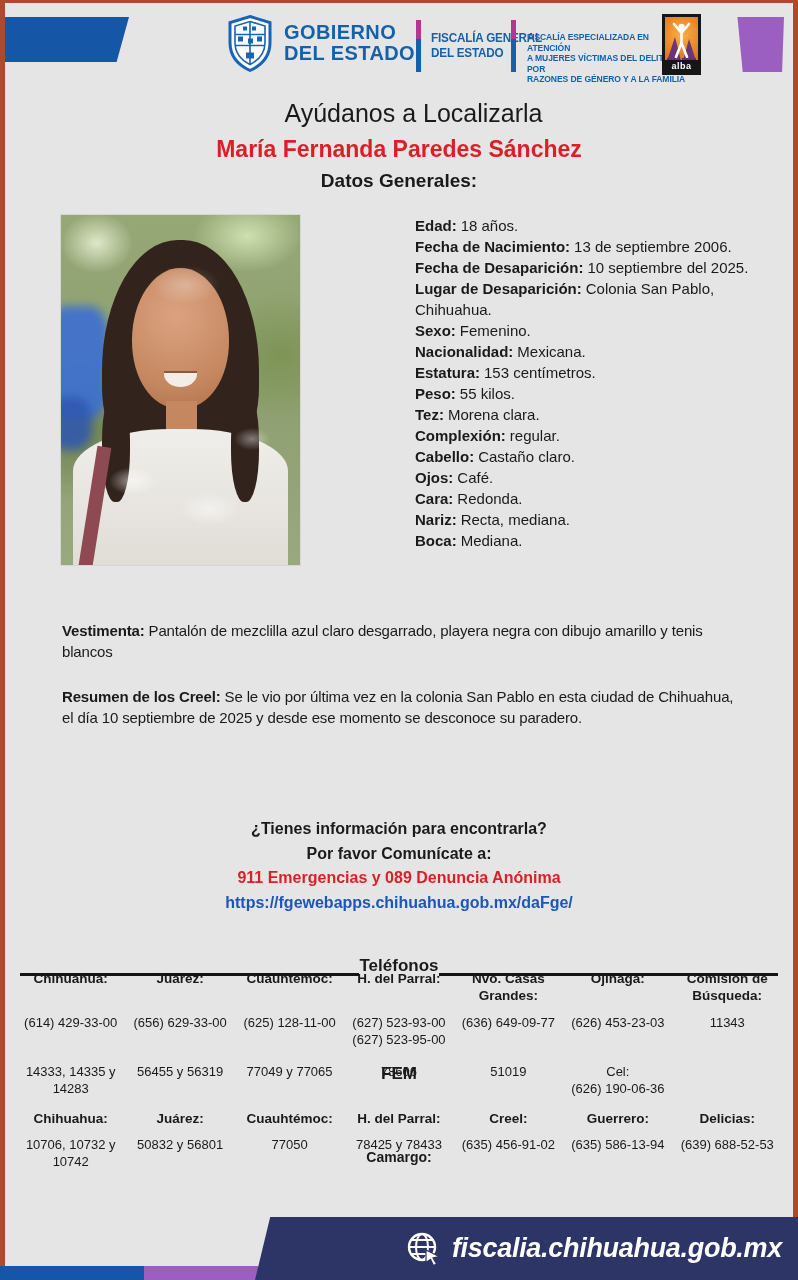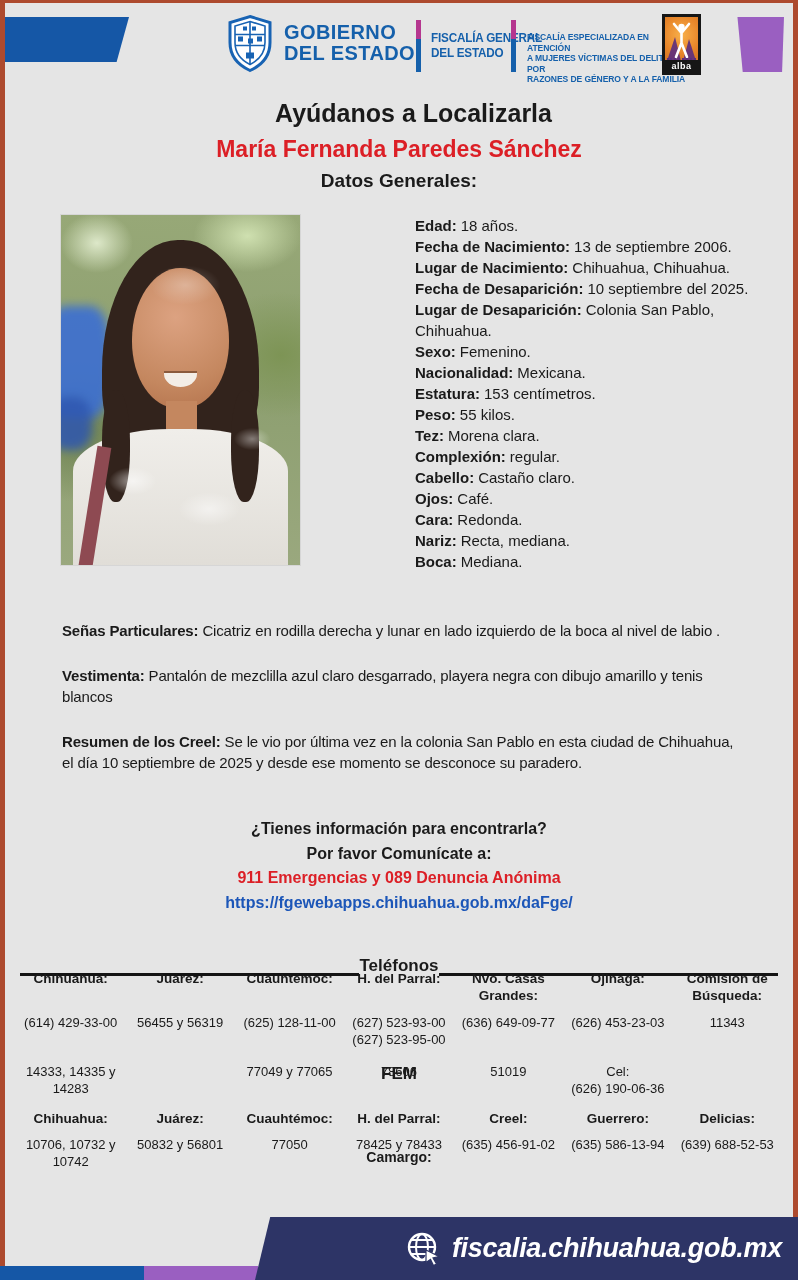--- a/index.html
+++ b/index.html
@@ -35,21 +35,21 @@
         overflow:hidden;}
   .alba svg{position:absolute;left:0;top:0;}
   .alba .strip{position:absolute;left:0;bottom:0;width:100%;height:12px;background:#161616;
         color:#fff;font-weight:bold;font-size:9px;line-height:12px;text-align:center;
         letter-spacing:.5px;}
   .alba .dots{position:absolute;left:2px;bottom:12px;width:29px;border-top:2px dotted #5b2d7e;}
   .h-purple{left:736px;top:17px;width:48px;height:55px;background:var(--purple);
         clip-path:polygon(3% 0,100% 0,96% 100%,14% 100%);z-index:2;}
 
   
-  .t-main{left:0;top:99px;width:100%;text-align:center;font-weight:bold;font-size:25px;padding-left:29px;}
+  .t-main{left:0;top:99px;width:100%;text-align:center;font-weight:normal;font-size:25px;padding-left:29px;}
   .t-name{left:0;top:136px;width:100%;text-align:center;font-weight:bold;font-size:23px;color:var(--red);}
   .t-section{left:0;top:170px;width:100%;text-align:center;font-weight:bold;font-size:19px;}
 
   
   .photo{left:60px;top:214px;width:241px;height:352px;border:1px solid #d6d6d6;overflow:hidden;
     background:
       radial-gradient(60px 50px at 15% 8%, #dde8c9 0%, transparent 60%),
       radial-gradient(90px 60px at 78% 6%, #cfe0b0 0%, transparent 60%),
       radial-gradient(110px 90px at 92% 40%, #7d9455 0%, transparent 70%),
       radial-gradient(120px 100px at 8% 62%, #6d8150 0%, transparent 70%),
@@ -182,38 +182,36 @@
     <div class="ph-top"></div>
     <div class="ph-lock-l"></div>
     <div class="ph-lock-r"></div>
     <div class="ph-strap"></div>
     <div class="ph-light"></div>
   </div>
 
   <div class="abs details">
     <div class="detail"><b>Edad:</b><span>18 años.</span></div>
     <div class="detail"><b>Fecha de Nacimiento:</b><span>13 de septiembre 2006.</span></div>
-    <div class="detail"><b>Lugar de Nacimiento:</b><span>Chihuahua, Chihuahua.</span></div>
     <div class="detail"><b>Fecha de Desaparición:</b><span>10 septiembre del 2025.</span></div>
     <div class="detail"><b>Lugar de Desaparición:</b><span>Colonia San Pablo, Chihuahua.</span></div>
     <div class="detail"><b>Sexo:</b><span>Femenino.</span></div>
     <div class="detail"><b>Nacionalidad:</b><span>Mexicana.</span></div>
     <div class="detail"><b>Estatura:</b><span>153 centímetros.</span></div>
     <div class="detail"><b>Peso:</b><span>55 kilos.</span></div>
     <div class="detail"><b>Tez:</b><span>Morena clara.</span></div>
     <div class="detail"><b>Complexión:</b><span>regular.</span></div>
     <div class="detail"><b>Cabello:</b><span>Castaño claro.</span></div>
     <div class="detail"><b>Ojos:</b><span>Café.</span></div>
     <div class="detail"><b>Cara:</b><span>Redonda.</span></div>
     <div class="detail"><b>Nariz:</b><span>Recta, mediana.</span></div>
     <div class="detail"><b>Boca:</b><span>Mediana.</span></div>
   </div>
 
   <div class="abs paras">
-    <p><b>Señas Particulares:</b><span>Cicatriz en rodilla derecha y lunar en lado izquierdo de la boca al nivel de labio .</span></p>
     <p><b>Vestimenta:</b><span>Pantalón de mezclilla azul claro desgarrado, playera negra con dibujo amarillo y tenis blancos</span></p>
     <p><b>Resumen de los Creel:</b><span>Se le vio por última vez en la colonia San Pablo  en esta ciudad de Chihuahua, el día 10 septiembre  de 2025 y desde ese momento se desconoce su paradero.</span></p>
   </div>
 
   <div class="abs contact">
     <div>¿Tienes información para encontrarla?</div>
     <div>Por favor Comunícate a:</div>
     <div class="red">911 Emergencias y 089 Denuncia Anónima</div>
     <div class="link">https://fgewebapps.chihuahua.gob.mx/daFge/</div>
   </div>
@@ -226,20 +224,21 @@
 
   <div class="abs ptable t1">
     <div class="pcol">
       <div class="phead">Chihuahua:</div>
       <div class="pval r1">(614) 429-33-00</div>
       <div class="pval r2">14333, 14335 y
 14283</div>
     </div>
     <div class="pcol">
       <div class="phead">Juárez:</div>
+      <div class="pval r1">(656) 629-33-00</div>
       <div class="pval r2">56455 y 56319</div>
     </div>
     <div class="pcol">
       <div class="phead">Cuauhtémoc:</div>
       <div class="pval r1">(625) 128-11-00</div>
       <div class="pval r2">77049 y 77065</div>
     </div>
     <div class="pcol">
       <div class="phead">H. del Parral:</div>
       <div class="pval r1">(627) 523-93-00

